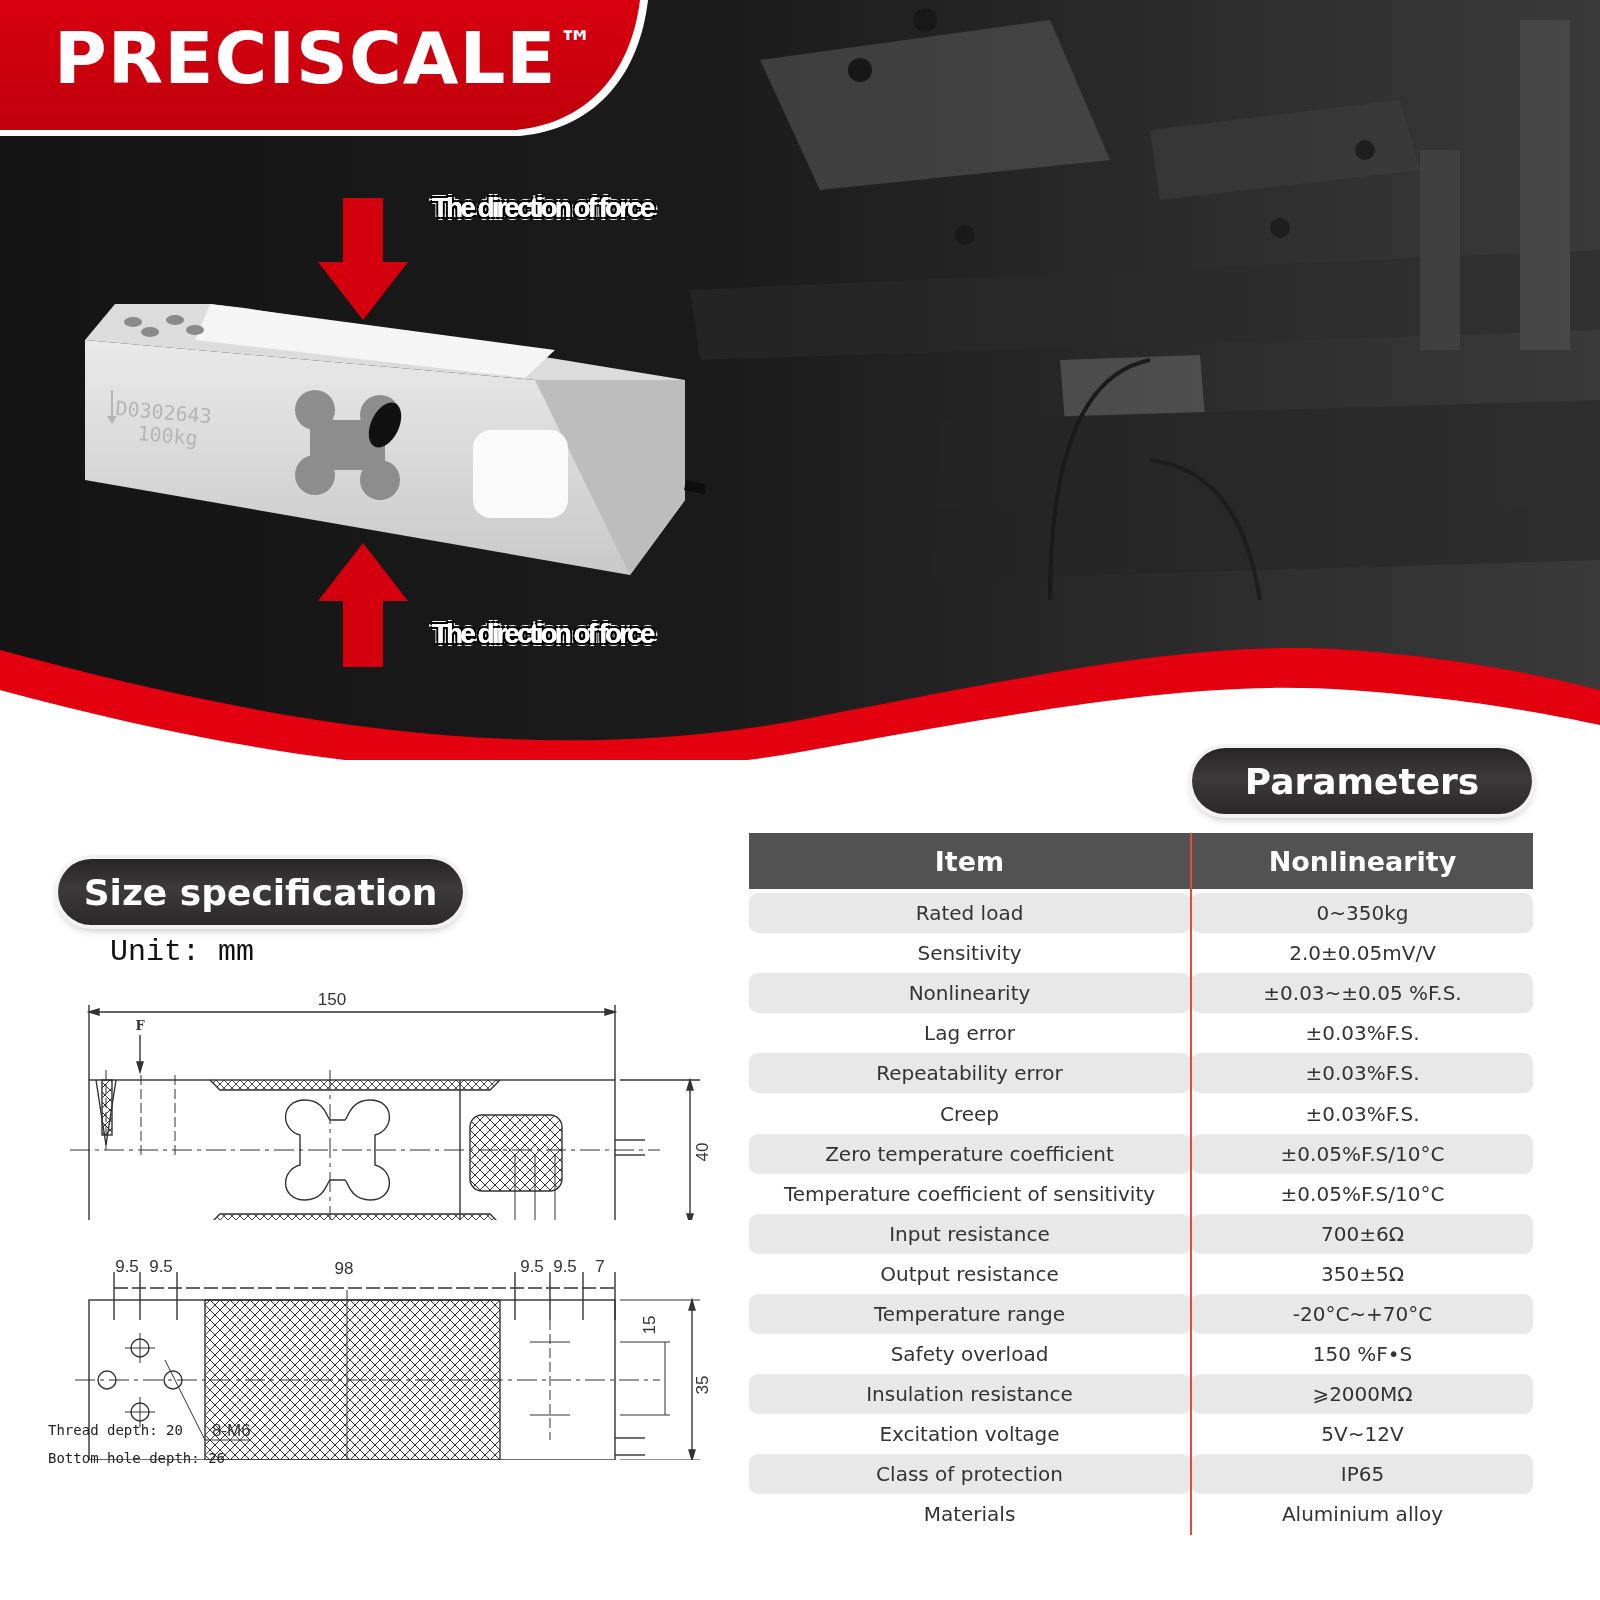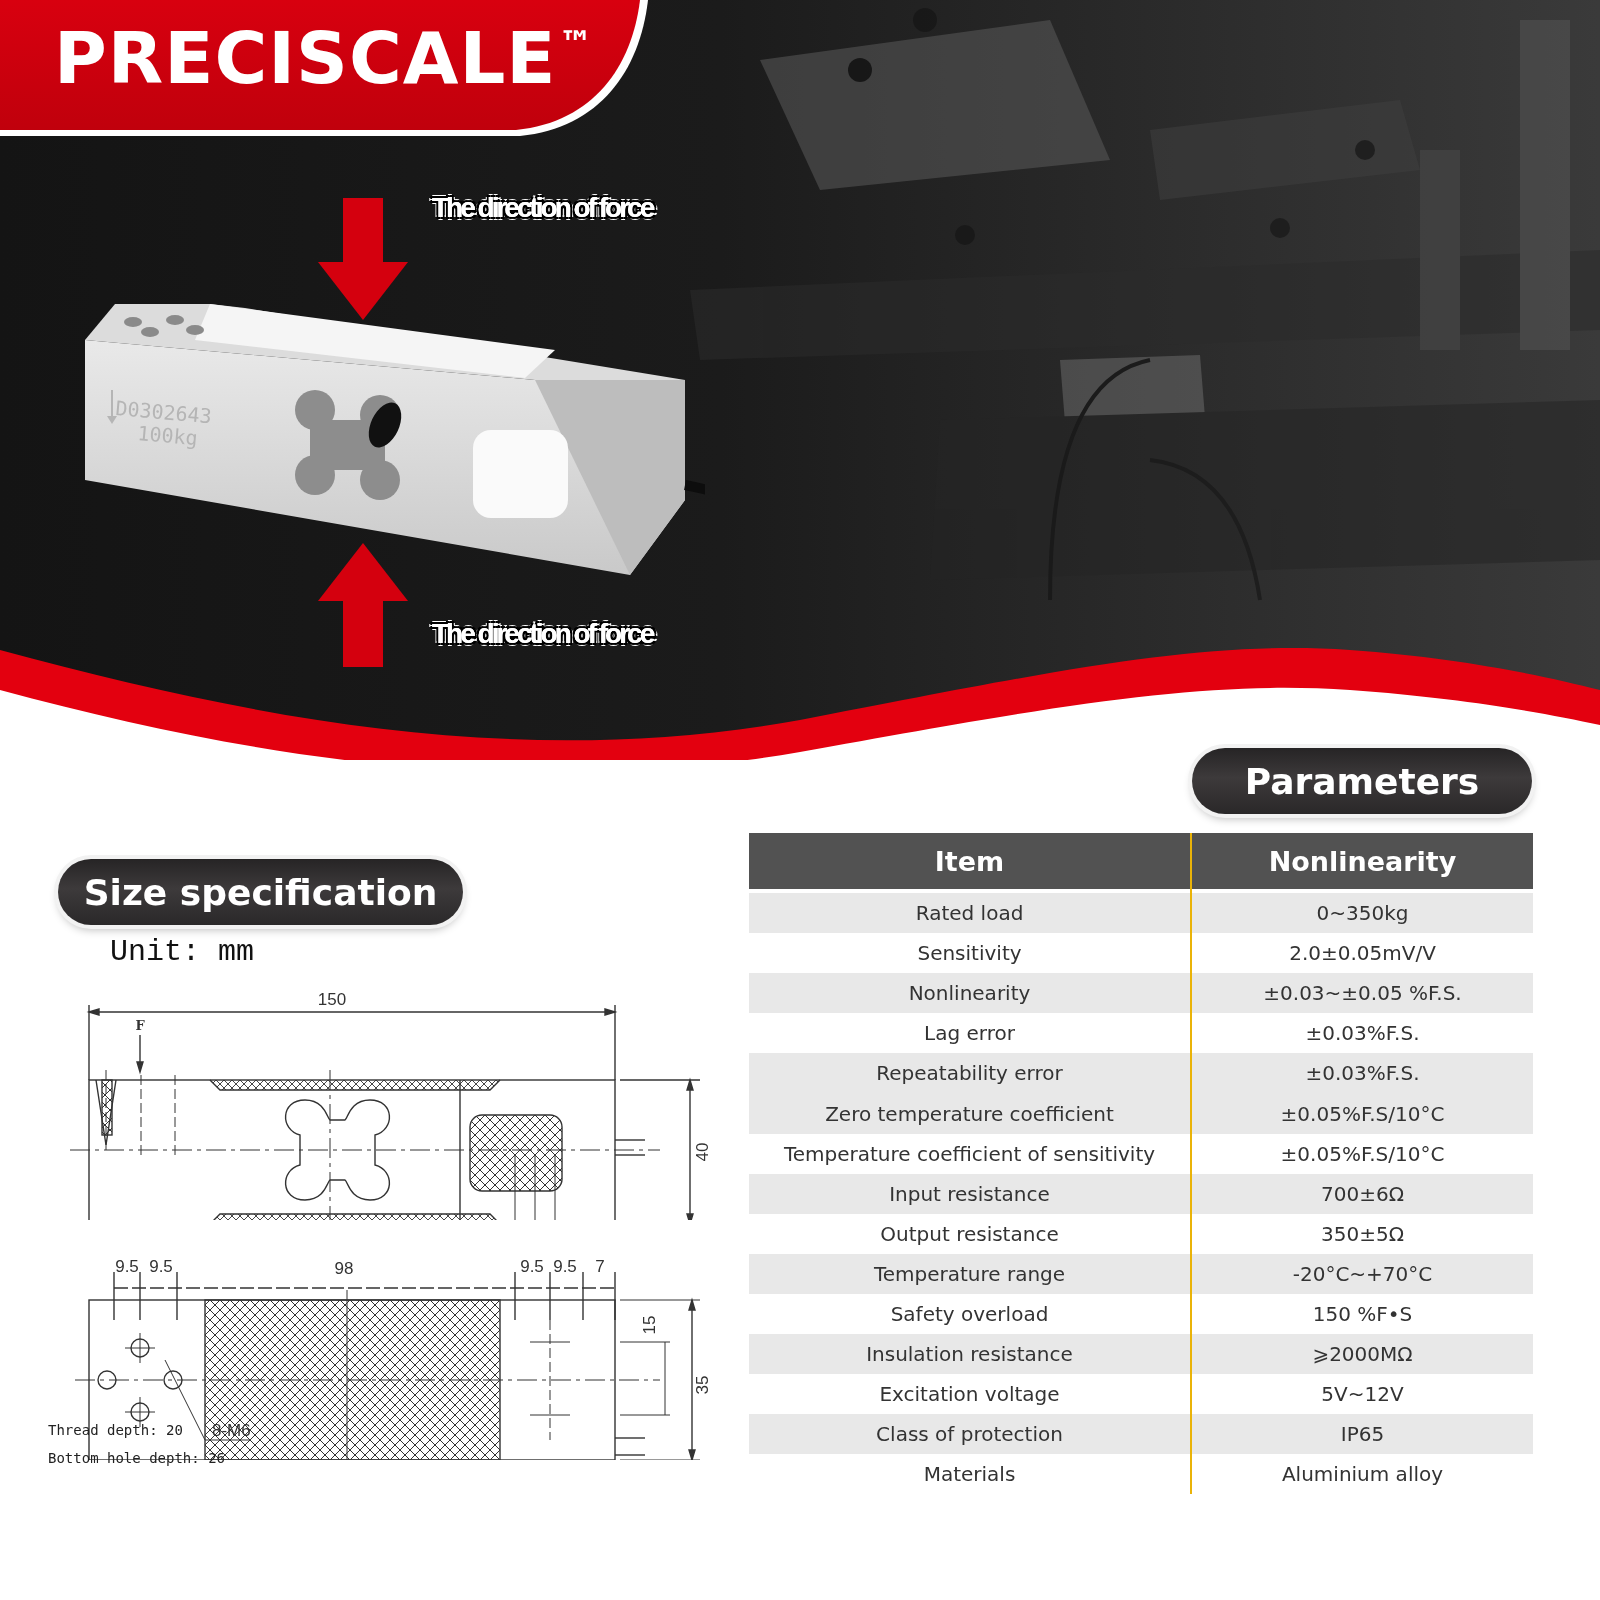--- a/index.html
+++ b/index.html
@@ -34,23 +34,23 @@
   .pill-size { left: 58px; top: 833px; width: 405px; }
 
   .unit-label { position: absolute; left: 110px; top: 935px; font-size: 30px; color: #111; font-family: Liberation Mono, monospace; }
 
   
   .spec-table { position: absolute; left: 749px; top: 833px; width: 784px; border-collapse: collapse;
     font-family: "DejaVu Sans", sans-serif; }
   .spec-table th { background: #525252; color: #fff; font-weight: bold; font-size: 27px; height: 56px;
     text-align: center; }
   .spec-table td { font-size: 20px; color: #333; height: 40.1px; text-align: center; padding: 0; }
-  .spec-table tr.odd td { background: #e8e8e8; }
+  .spec-table tr.odd td { background: #e8e8e8; border-radius: 9px; }
   .spec-table tr.even td { background: #ffffff; }
-  .spec-table th:first-child, .spec-table td:first-child { width: 442px; border-right: 2px solid #eab308; }
+  .spec-table th:first-child, .spec-table td:first-child { width: 442px; border-right: 2px solid #ef4444; }
   .spec-table tr.head-gap td { height: 4px; background: #fff; }
 
   
   .drawing { position: absolute; }
   .dim-text { font-family: "Liberation Sans", sans-serif; font-size: 17px; fill: #333; }
   .mono-note { position: absolute; font-family: "DejaVu Sans Mono", monospace; font-size: 14px; color: #222; }
 </style>
 </head>
 <body>
 
@@ -183,20 +183,24 @@
         <td>±0.03~±0.05 %F.S.</td>
       </tr>
     <tr class="even">
         <td>Lag error</td>
         <td>±0.03%F.S.</td>
       </tr>
     <tr class="odd">
         <td>Repeatability error</td>
         <td>±0.03%F.S.</td>
       </tr>
+    <tr class="even">
+        <td>Creep</td>
+        <td>±0.03%F.S.</td>
+      </tr>
     <tr class="odd">
         <td>Zero temperature coefficient</td>
         <td>±0.05%F.S/10°C</td>
       </tr>
     <tr class="even">
         <td>Temperature coefficient of sensitivity</td>
         <td>±0.05%F.S/10°C</td>
       </tr>
     <tr class="odd">
         <td>Input resistance</td>

